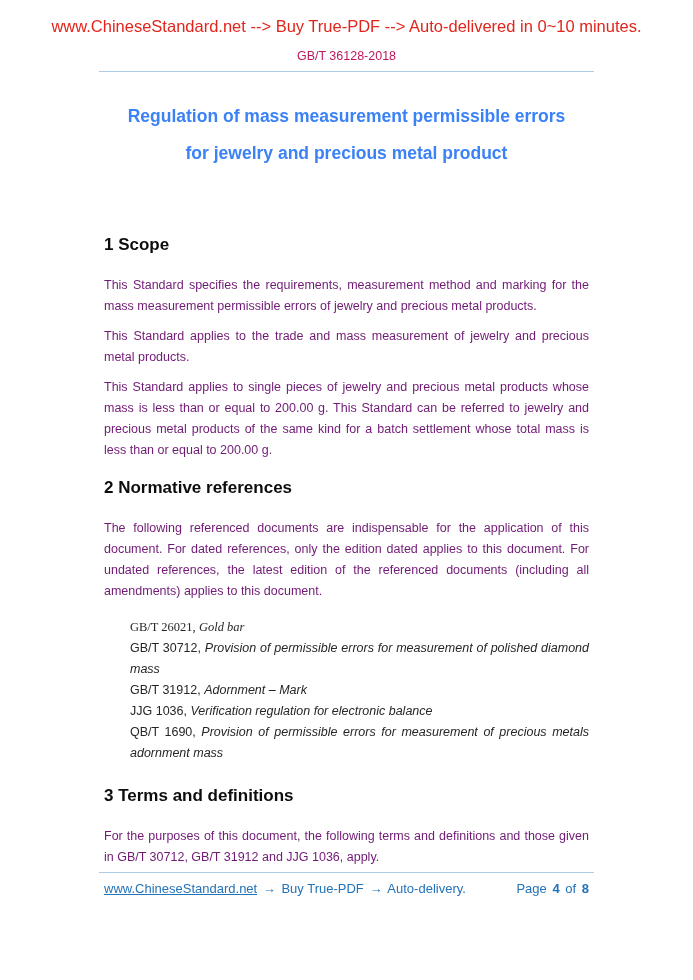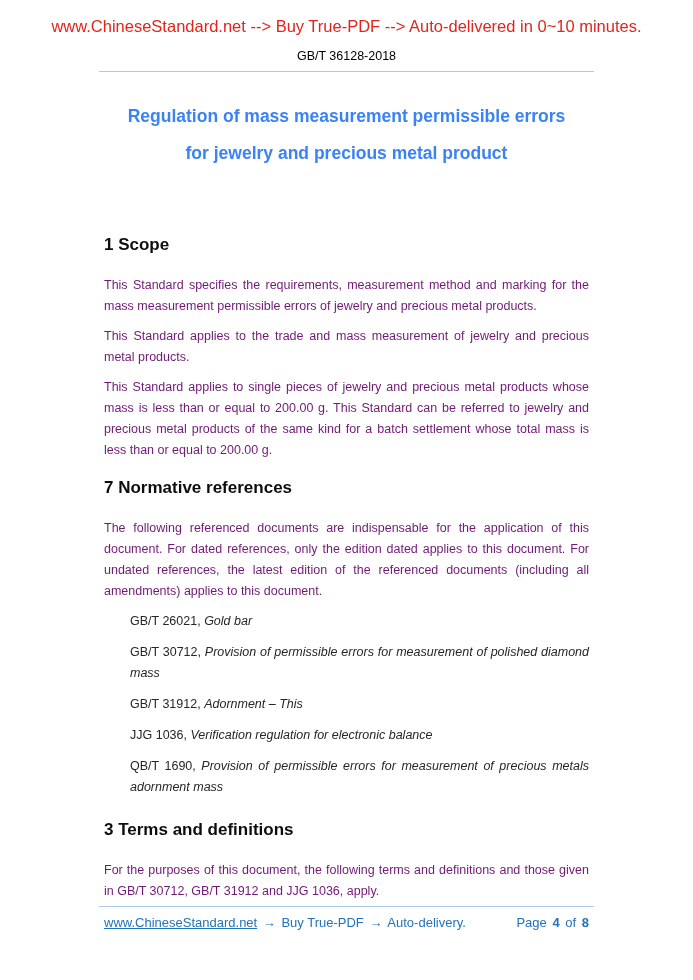--- a/index.html
+++ b/index.html
@@ -22,21 +22,21 @@
     color: #e2241c;
     text-decoration: none;
     display: block;
     cursor: pointer;
   }
   .doc-code {
     margin-top: 13px;
     text-align: center;
     font-size: 12.5px;
     line-height: 15px;
-    color: #000000;
+    color: #be185d;
   }
   .rule {
     border: none;
     border-top: 1px solid #aecbe6;
     width: 495px;
     margin: 0 auto;
     height: 0;
   }
   .rule-top { margin-top: 7px; }
   .doc-title {
@@ -68,22 +68,22 @@
   }
   .para-first { margin-top: 19px; }
   .para-next  { margin-top: 9px; }
   .ref-item {
     font-size: 12.5px;
     line-height: 21px;
     text-align: justify;
     padding-left: 26px;
     color: #262626;
   }
-  .ref-first { margin-top: 9px; }
-  .ref-next  { margin-top: 10px; }
+  .ref-first { margin-top: 15px; font-family: Liberation Serif, serif; }
+  .ref-next  { }
   .ref-title { font-style: italic; }
   .footer-rule { margin-top: 4px; }
   .footer {
     width: 485px;
     margin: 8px auto 0;
     display: flex;
     justify-content: space-between;
     align-items: baseline;
     font-size: 13px;
     line-height: 16px;
@@ -117,37 +117,37 @@
   <div class="content">
 
     <div class="section-heading h-scope">1 Scope</div>
 
     <p class="para para-first">This Standard specifies the requirements, measurement method and marking for the mass measurement permissible errors of jewelry and precious metal products.</p>
 
     <p class="para para-next">This Standard applies to the trade and mass measurement of jewelry and precious metal products.</p>
 
     <p class="para para-next">This Standard applies to single pieces of jewelry and precious metal products whose mass is less than or equal to 200.00 g. This Standard can be referred to jewelry and precious metal products of the same kind for a batch settlement whose total mass is less than or equal to 200.00 g.</p>
 
-    <div class="section-heading h-normref">7 Normative references</div>
+    <div class="section-heading h-normref">2 Normative references</div>
 
     <p class="para para-first">The following referenced documents are indispensable for the application of this document. For dated references, only the edition dated applies to this document. For undated references, the latest edition of the referenced documents (including all amendments) applies to this document.</p>
 
     <p class="ref-item ref-first">
       <span>GB/T 26021,</span>
       <i class="ref-title">Gold bar</i>
     </p>
 
     <p class="ref-item ref-next">
       <span>GB/T 30712,</span>
       <i class="ref-title">Provision of permissible errors for measurement of polished diamond mass</i>
     </p>
 
     <p class="ref-item ref-next">
       <span>GB/T 31912,</span>
-      <i class="ref-title">Adornment – This</i>
+      <i class="ref-title">Adornment – Mark</i>
     </p>
 
     <p class="ref-item ref-next">
       <span>JJG 1036,</span>
       <i class="ref-title">Verification regulation for electronic balance</i>
     </p>
 
     <p class="ref-item ref-next">
       <span>QB/T 1690,</span>
       <i class="ref-title">Provision of permissible errors for measurement of precious metals adornment mass</i>

